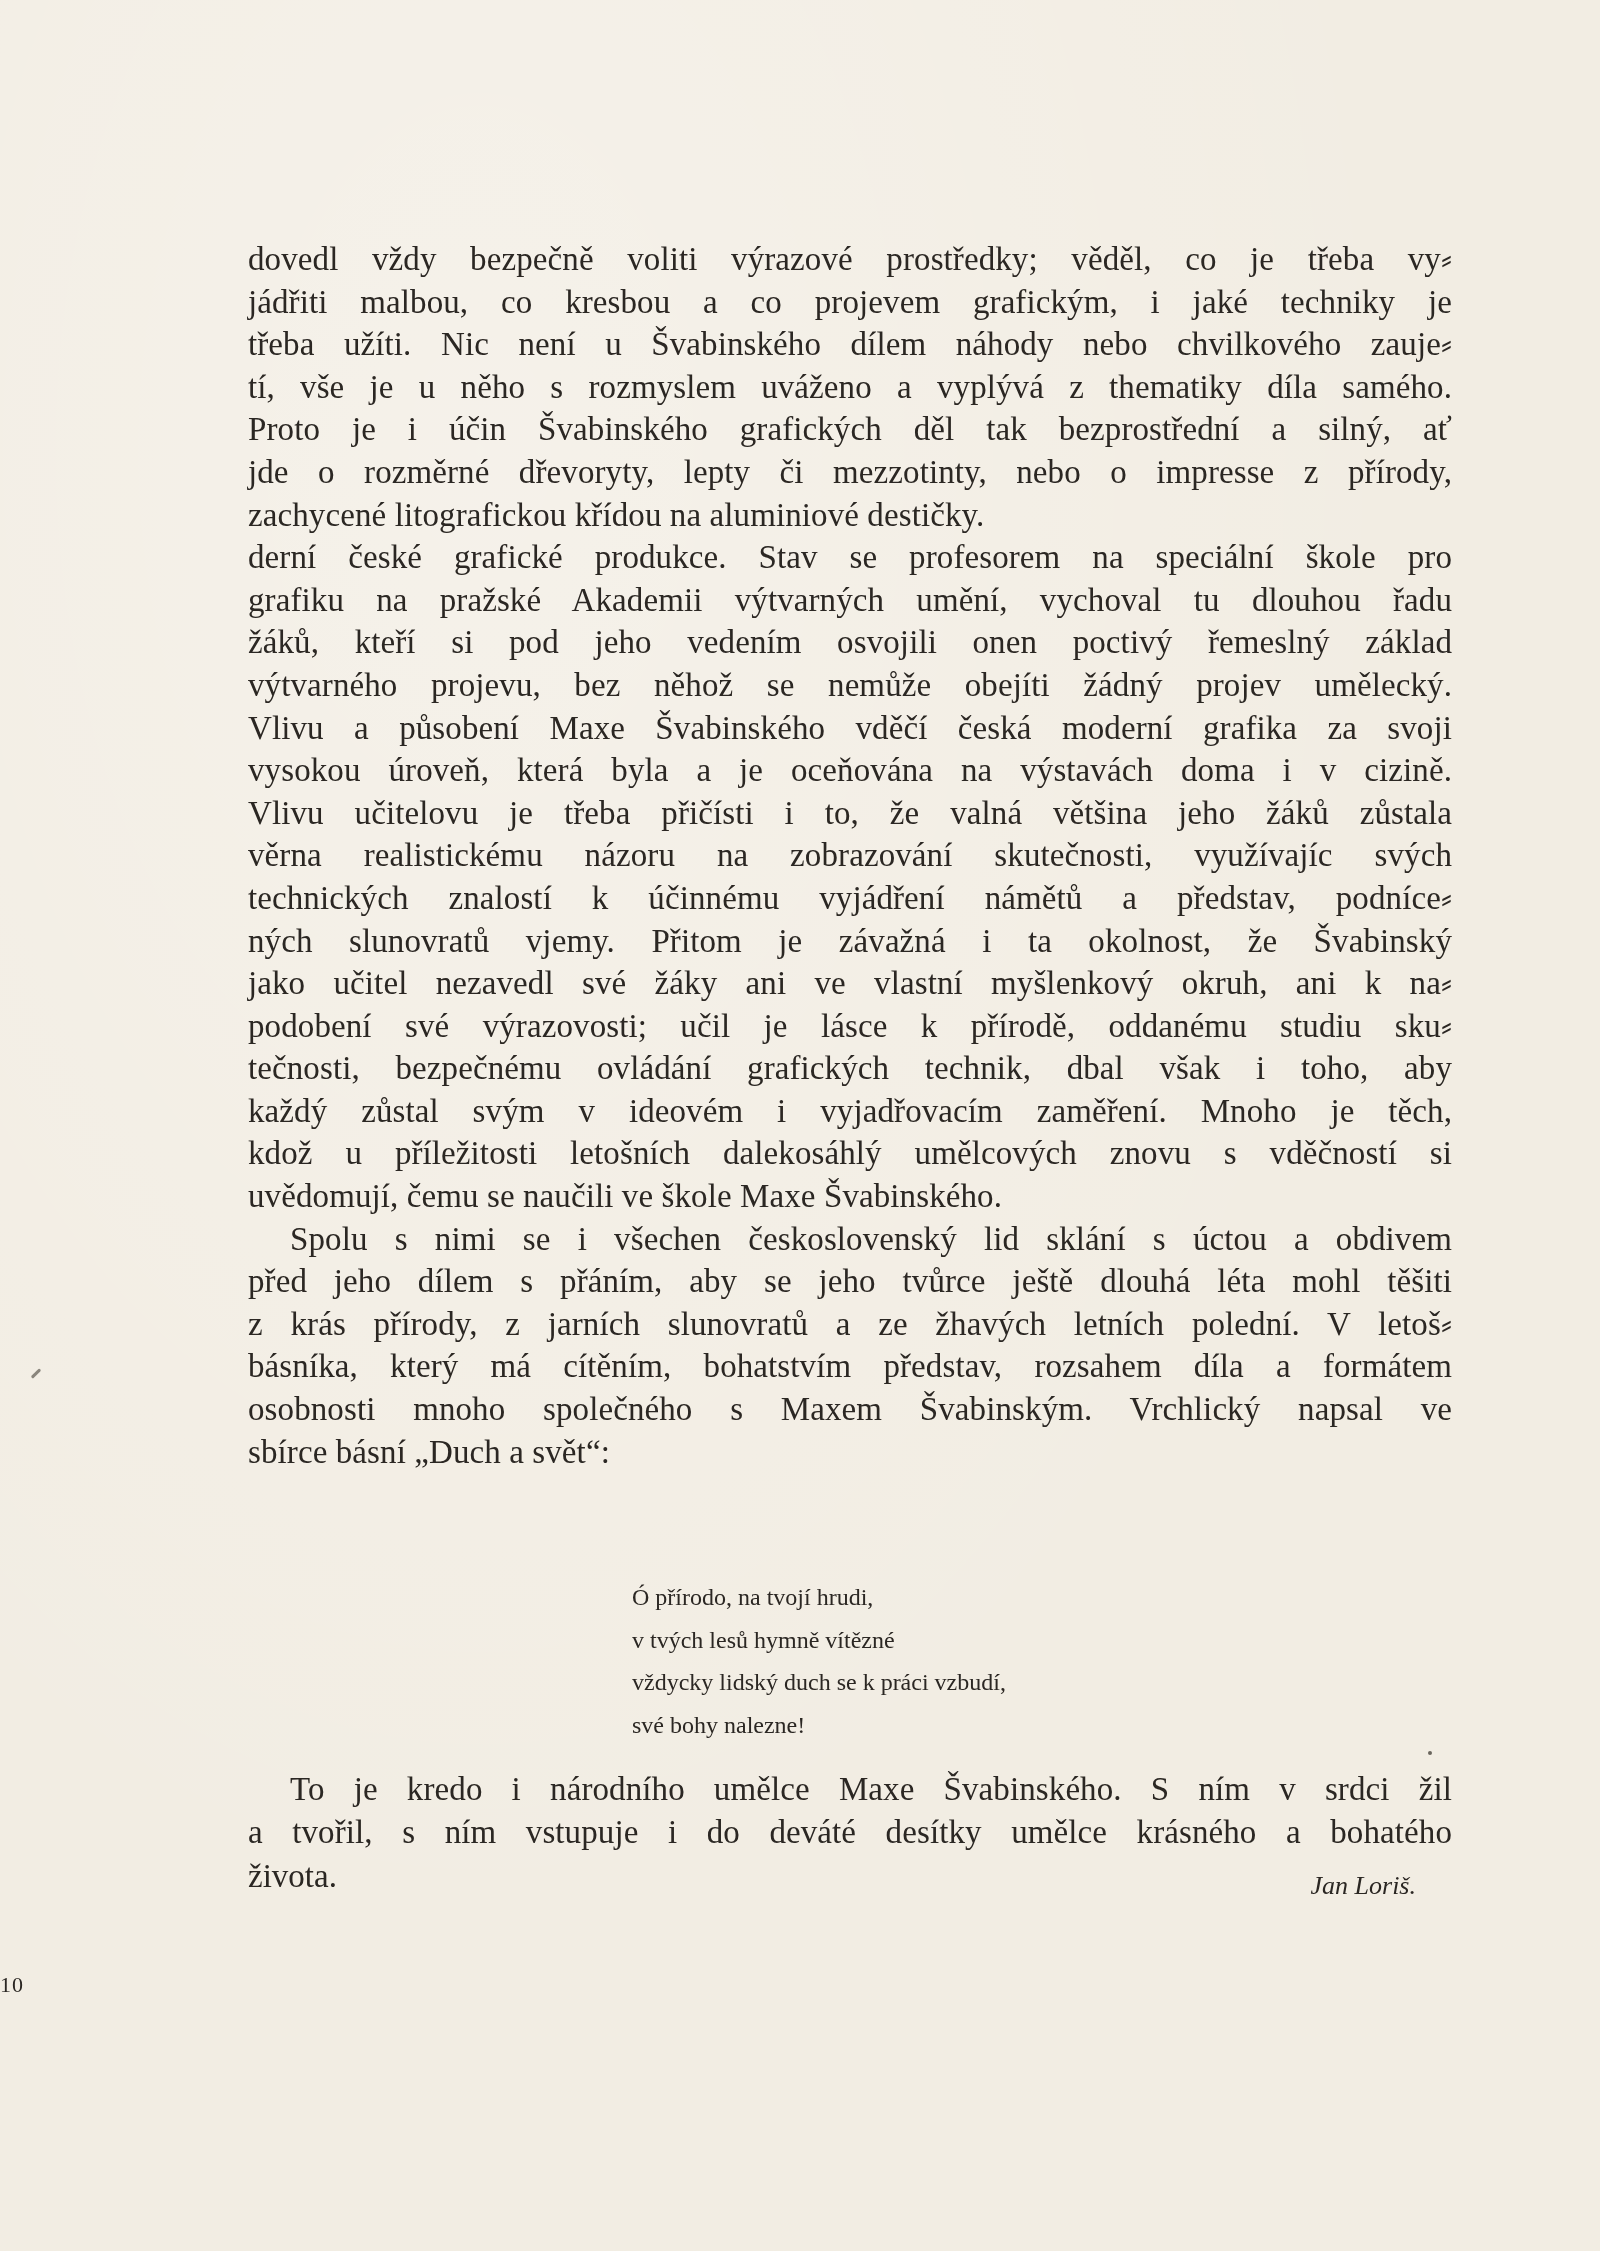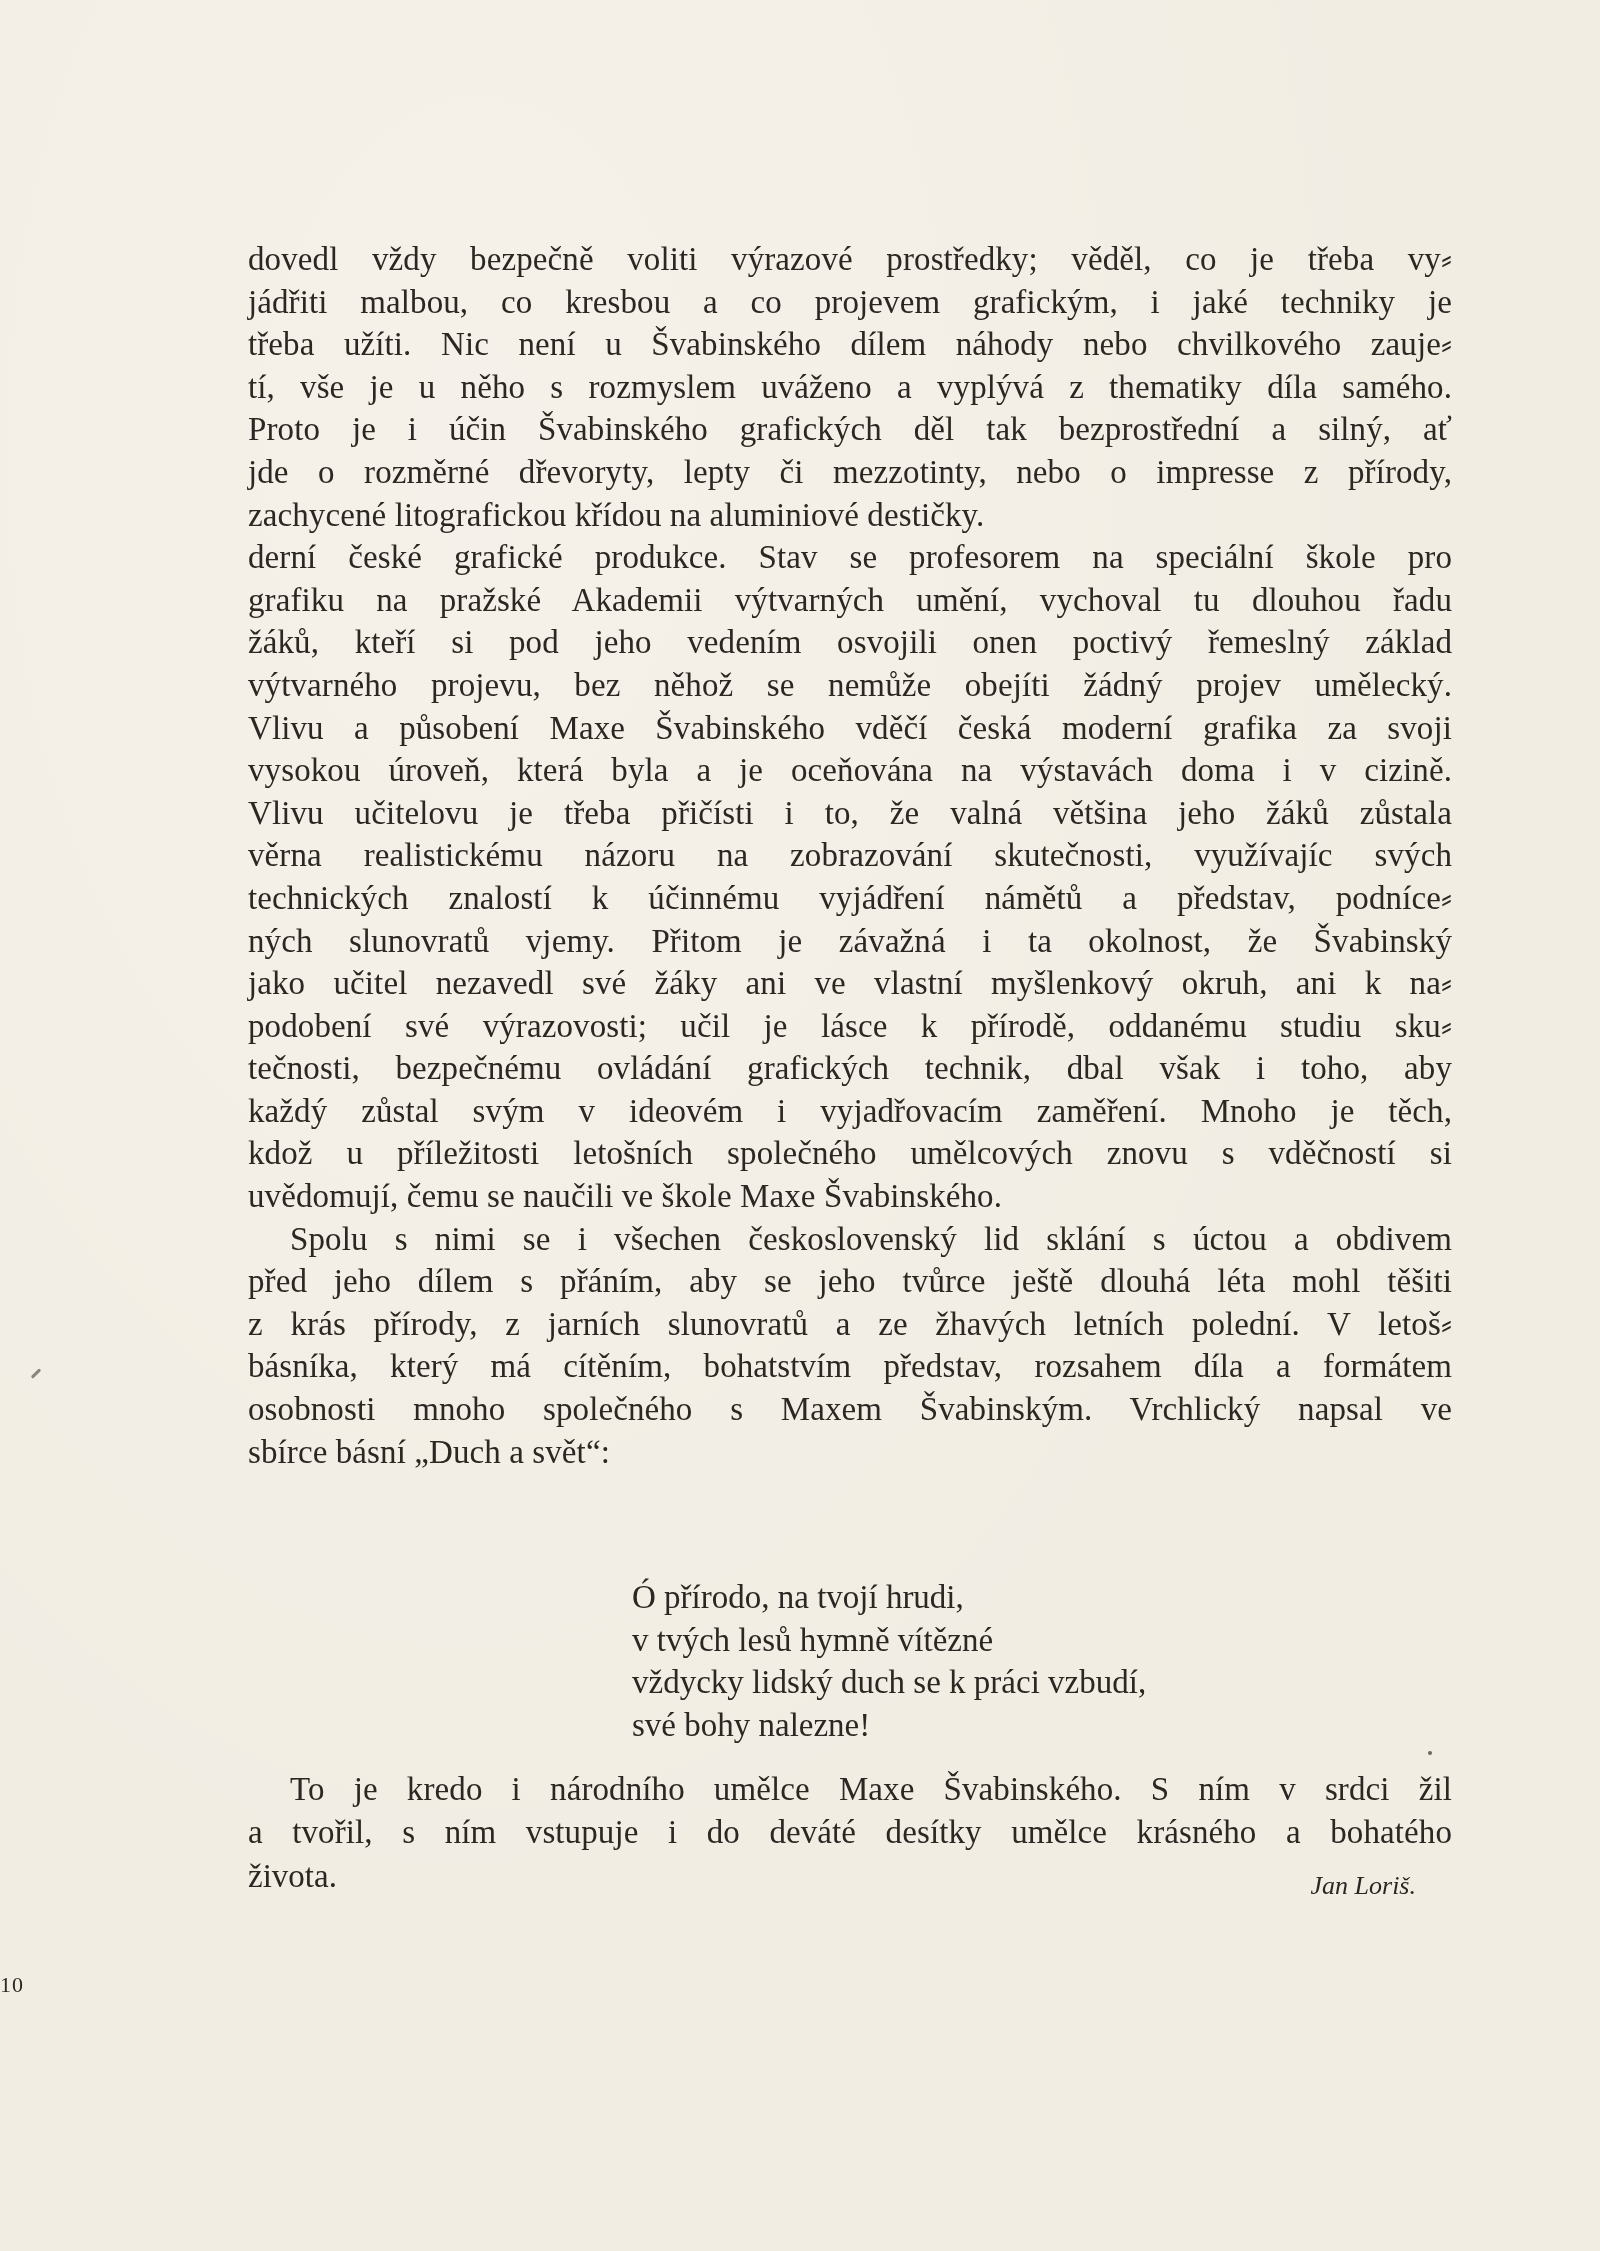--- a/index.html
+++ b/index.html
@@ -45,21 +45,21 @@
   }
   .poem {
     position: absolute;
     left: 632px;
     top: 1576px;
   }
   .poem .pline {
     display: block;
     height: 42.6px;
     line-height: 42.6px;
-    font-size: 33px;
+    font-size: 24px;
     white-space: nowrap;
   }
   .closing {
     position: absolute;
     left: 248px;
     top: 1768px;
     width: 1204px;
   }
   .signature-row {
     position: relative;
@@ -117,21 +117,21 @@
     <span class="line">Vlivu a působení Maxe Švabinského vděčí česká moderní grafika za svoji</span>
     <span class="line">vysokou úroveň, která byla a je oceňována na výstavách doma i v cizině.</span>
     <span class="line">Vlivu učitelovu je třeba přičísti i to, že valná většina jeho žáků zůstala</span>
     <span class="line">věrna realistickému názoru na zobrazování skutečnosti, využívajíc svých</span>
     <span class="line">technických znalostí k účinnému vyjádření námětů a představ, podníce⸗</span>
     <span class="line">ných slunovratů vjemy. Přitom je závažná i ta okolnost, že Švabinský</span>
     <span class="line">jako učitel nezavedl své žáky ani ve vlastní myšlenkový okruh, ani k na⸗</span>
     <span class="line">podobení své výrazovosti; učil je lásce k přírodě, oddanému studiu sku⸗</span>
     <span class="line">tečnosti, bezpečnému ovládání grafických technik, dbal však i toho, aby</span>
     <span class="line">každý zůstal svým v ideovém i vyjadřovacím zaměření. Mnoho je těch,</span>
-    <span class="line">kdož u příležitosti letošních společného umělcových znovu s vděčností si</span>
+    <span class="line">kdož u příležitosti letošních dalekosáhlý umělcových znovu s vděčností si</span>
     <span class="line last">uvědomují, čemu se naučili ve škole Maxe Švabinského.</span>
     <span class="line indent">Spolu s nimi se i všechen československý lid sklání s úctou a obdivem</span>
     <span class="line">před jeho dílem s přáním, aby se jeho tvůrce ještě dlouhá léta mohl těšiti</span>
     <span class="line">z krás přírody, z jarních slunovratů a ze žhavých letních polední. V letoš⸗</span>
     <span class="line">básníka, který má cítěním, bohatstvím představ, rozsahem díla a formátem</span>
     <span class="line">osobnosti mnoho společného s Maxem Švabinským. Vrchlický napsal ve</span>
     <span class="line last">sbírce básní „Duch a svět“:</span>
   </div>
 
   <div class="poem">

